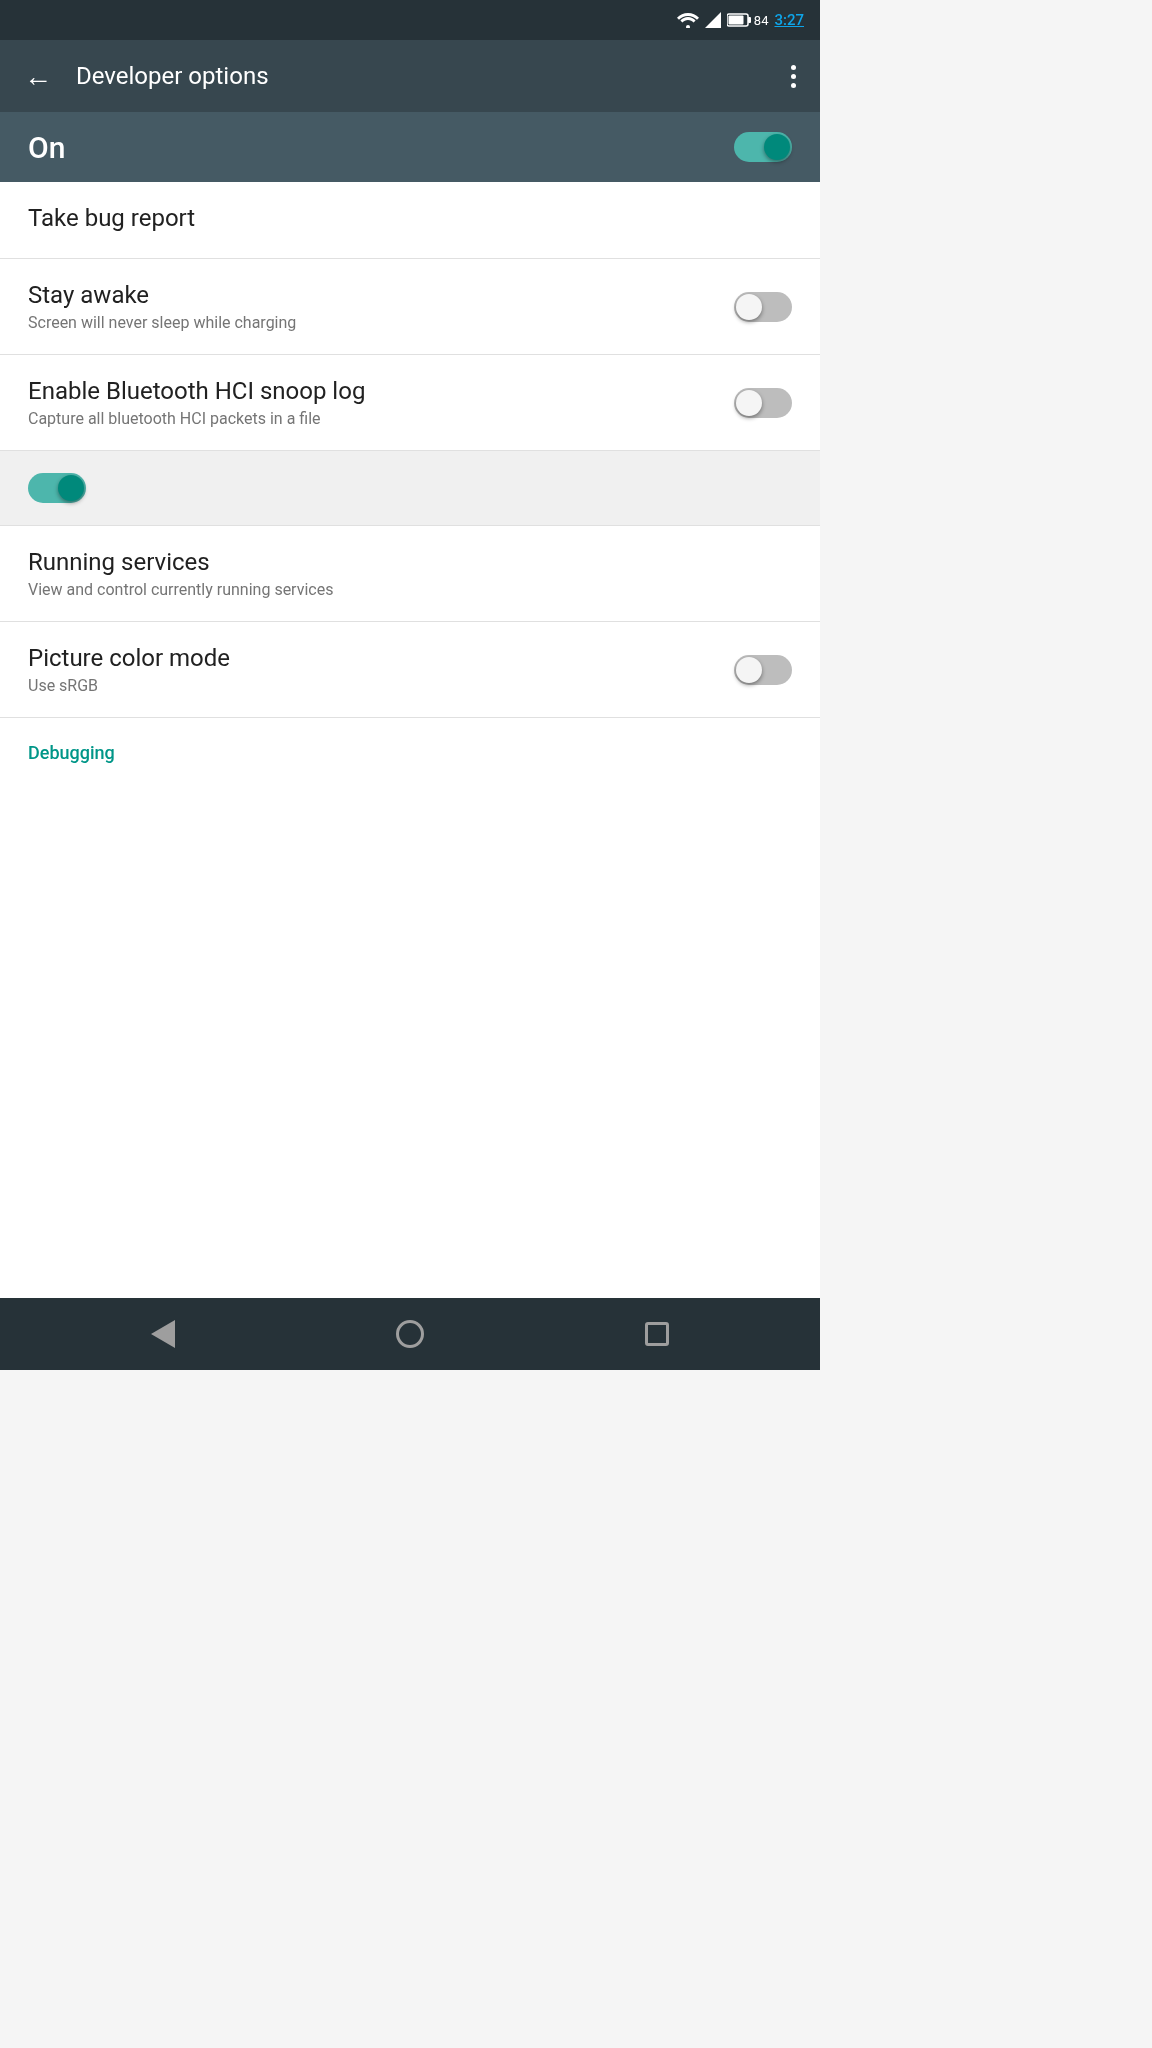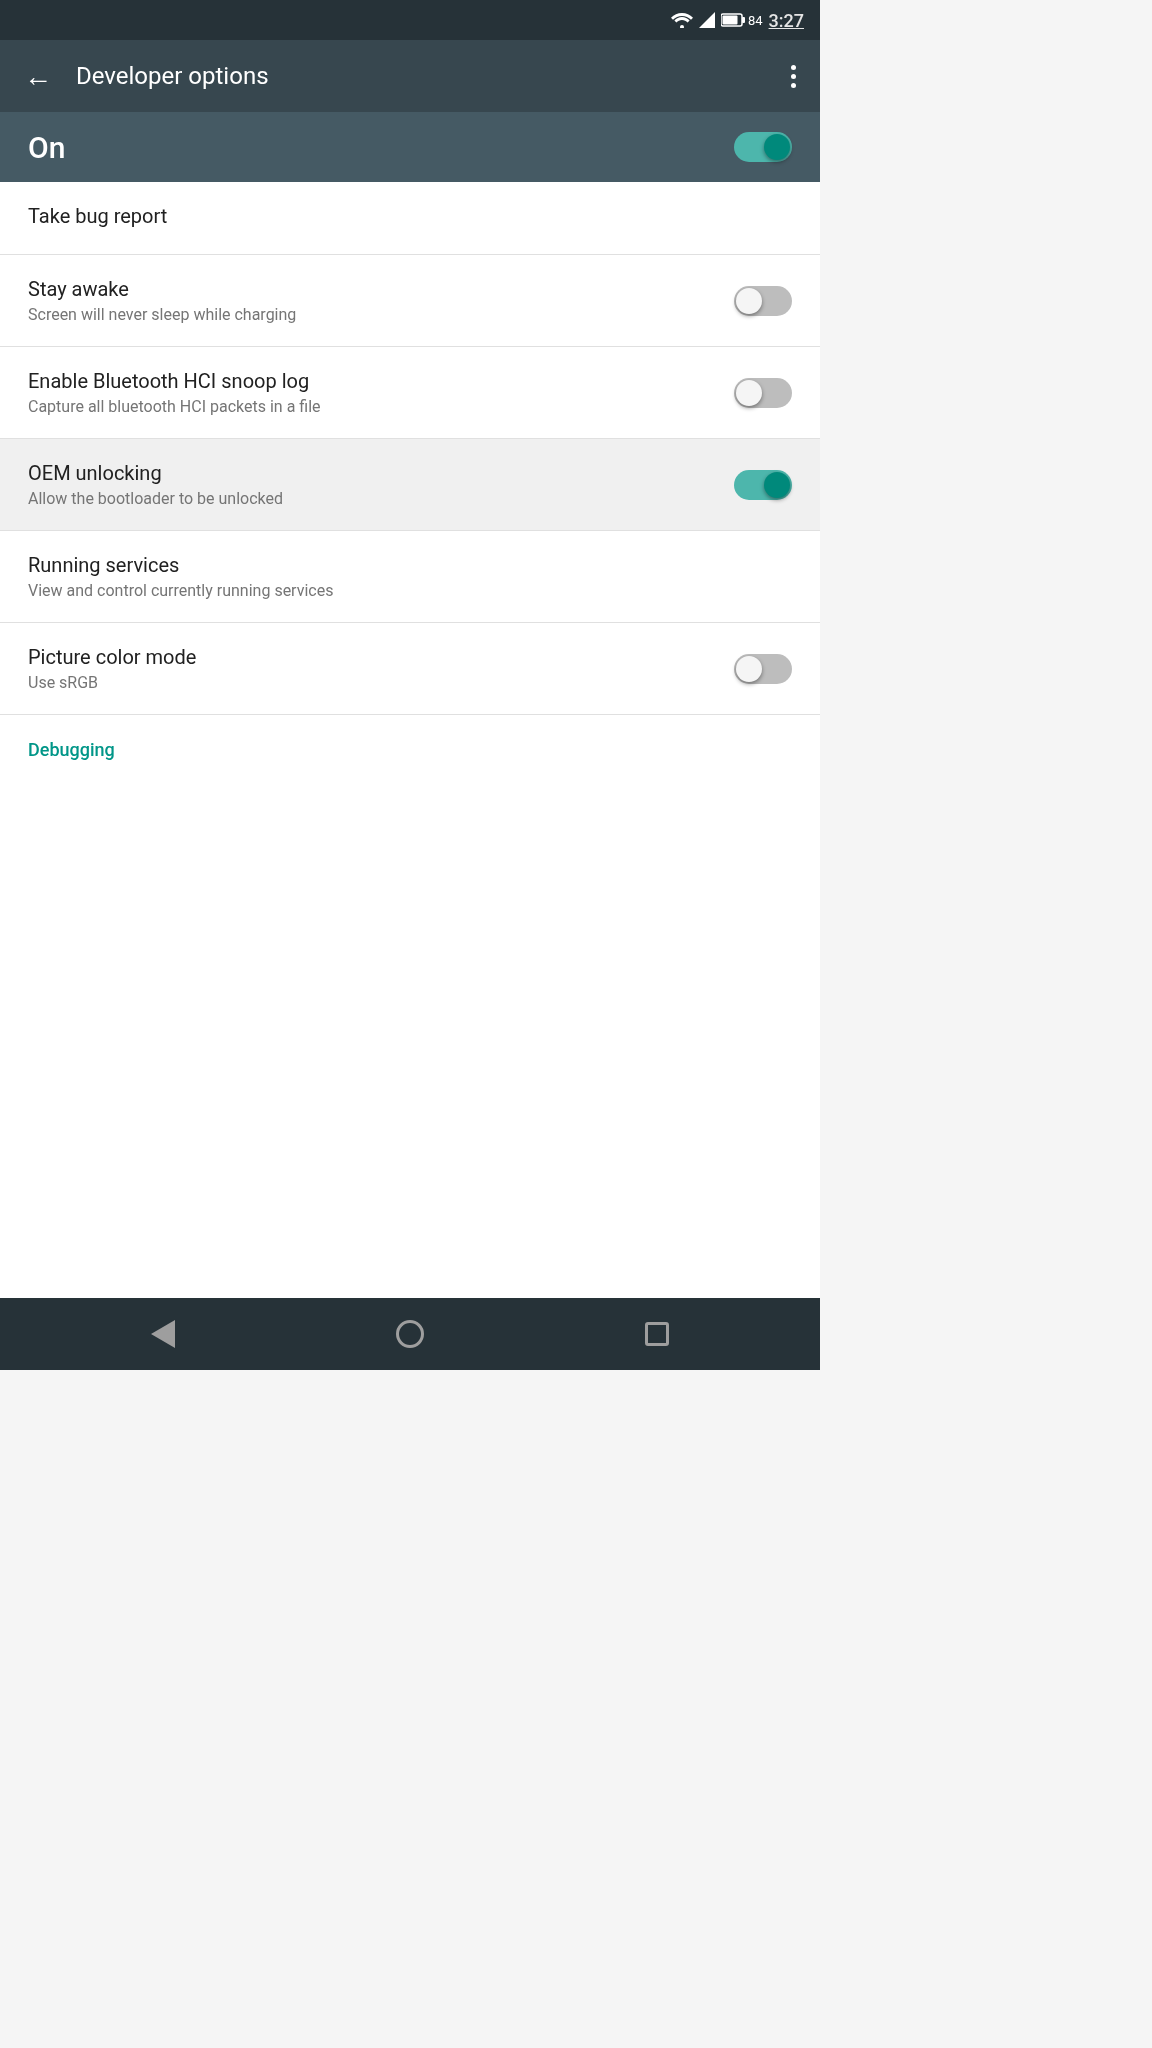--- a/index.html
+++ b/index.html
@@ -28,22 +28,22 @@
       gap: 8px;
     }
 
     .status-icons {
       display: flex;
       align-items: center;
       gap: 6px;
     }
 
     .status-time {
-      color: #e5e5e5;
-      font-size: 18px;
+      color: #0ea5e9;
+      font-size: 15px;
       font-weight: 500;
       text-decoration: underline;
     }
 
     
     .toolbar {
       background: #37474f;
       height: 72px;
       display: flex;
       align-items: center;
@@ -157,21 +157,21 @@
     .settings-item.highlighted {
       background: #f0f0f0;
     }
 
     .settings-item-text {
       flex: 1;
       margin-right: 16px;
     }
 
     .settings-item-title {
-      font-size: 20px;
+      font-size: 24px;
       color: #212121;
       font-weight: 400;
       margin-bottom: 4px;
     }
 
     .settings-item-subtitle {
       font-size: 16px;
       color: #757575;
       font-weight: 400;
     }
@@ -306,24 +306,20 @@
     <div class="settings-item-text">
       <div class="settings-item-title">Enable Bluetooth HCI snoop log</div>
       <div class="settings-item-subtitle">Capture all bluetooth HCI packets in a file</div>
     </div>
     <div class="toggle off">
       <div class="toggle-knob"></div>
     </div>
   </div>
 
   <div class="settings-item highlighted">
-    <div class="settings-item-text">
-      <div class="settings-item-title">OEM unlocking</div>
-      <div class="settings-item-subtitle">Allow the bootloader to be unlocked</div>
-    </div>
     <div class="toggle on">
       <div class="toggle-knob"></div>
     </div>
   </div>
 
   <div class="settings-item">
     <div class="settings-item-text">
       <div class="settings-item-title">Running services</div>
       <div class="settings-item-subtitle">View and control currently running services</div>
     </div>

